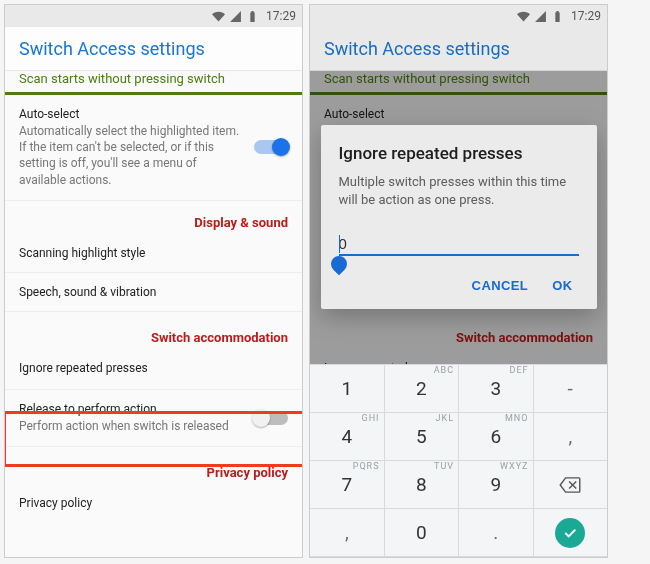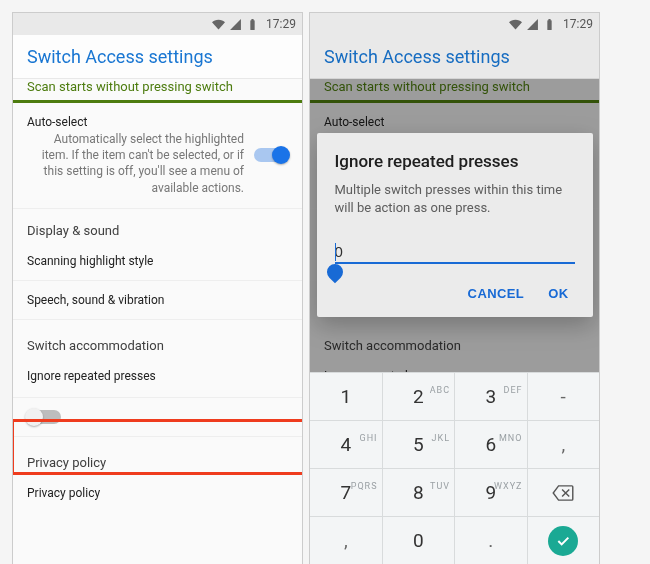--- a/index.html
+++ b/index.html
@@ -1,29 +1,29 @@
 <!DOCTYPE html>
 <html><head>
 <meta charset="utf-8">
 <style>
   * { box-sizing: border-box; margin: 0; padding: 0; }
   html, body { width: 650px; height: 564px; font-family: Roboto, Arial, sans-serif; background: #f5f5f5; }
-  .container { display: flex; gap: 6px; padding: 12px; width: 612px; height: 564px; }
+  .container { display: flex; gap: 6px; padding: 4px; width: 612px; height: 564px; }
   .phone { width: 318px; height: 554px; border: 1px solid #ccc; background: #fafafa; display: flex; flex-direction: column; overflow: hidden; position: relative; }
   .statusbar { height: 22px; background: #e9e9e9; display: flex; justify-content: flex-end; align-items: center; gap: 4px; padding: 0 6px; font-size: 12px; color: #555; }
   .statusbar svg { width: 13px; height: 13px; }
   .statusbar .time { margin-left: 3px; font-size: 12px; color: #555; }
   .titlebar { height: 44px; display: flex; align-items: center; padding-left: 14px; color: #1976d2; font-size: 18px; border-bottom: 1px solid #e8e8e8; background: #fdfdfd; }
   .scroller { flex: 1; overflow: hidden; background: #fafafa; position: relative; }
   .fade-line { color: #4d7c0f; font-size: 13px; padding: 0 14px 6px; overflow: hidden; white-space: nowrap; border-bottom: 3px solid #4d7c0f; }
   .row { padding: 12px 14px; border-bottom: 1px solid #eee; display: flex; justify-content: space-between; align-items: center; gap: 10px; }
   .row .texts { flex: 1; }
   .row-title { font-size: 12px; color: #222; }
-  .row-sub { font-size: 12px; color: #777; line-height: 1.35; margin-top: 2px; text-align: right; }
-  .section { padding: 14px 14px 4px; font-size: 13px; color: #404040; font-weight: 400; }
+  .row-sub { font-size: 12px; color: #777; line-height: 1.35; margin-top: 2px; }
+  .section { padding: 14px 14px 4px; font-size: 13px; color: #b91c1c; font-weight: 700; text-align: right; }
   .section.pad { padding-top: 18px; }
   .toggle { width: 34px; height: 14px; border-radius: 7px; position: relative; }
   .toggle .knob { width: 18px; height: 18px; border-radius: 50%; position: absolute; top: -2px; box-shadow: 0 1px 2px rgba(0,0,0,.3); }
   .toggle.on { background: #a9c7f0; }
   .toggle.on .knob { right: -2px; background: #1a73e8; }
   .toggle.off { background: #bdbdbd; }
   .toggle.off .knob { left: -2px; background: #f1f1f1; }
   .highlight-box { position: absolute; border: 3px solid #ef3c1e; pointer-events: none; }
   
   .modal-backdrop { position: absolute; inset: 0; background: rgba(0,0,0,.28); display: flex; align-items: flex-start; justify-content: center; }
@@ -35,21 +35,21 @@
   .cursor { position: absolute; left: 0; width: 1px; height: 18px; background: #1a73e8; }
   .droplet { position: absolute; left: -8px; top: 21px; width: 16px; height: 16px; background: #1a73e8; border-radius: 50% 50% 50% 0; transform: rotate(-45deg); }
   .dialog-actions { display: flex; justify-content: flex-end; gap: 24px; padding: 4px 6px 8px; }
   .dialog-actions button { border: none; background: none; color: #1a73e8; font-size: 13px; font-weight: 600; letter-spacing: .4px; cursor: pointer; }
   
   .keypad { background: #eef1f2; border-top: 1px solid #d8dbdc; }
   .keypad-row { display: flex; }
   .key { flex: 1; height: 48px; display: flex; align-items: center; justify-content: center; font-size: 19px; color: #333; border-right: 1px solid #d8dbdc; border-bottom: 1px solid #d8dbdc; background: #f3f5f6; cursor: pointer; position: relative; }
   .key:last-child { border-right: none; }
   .key.util { color: #666; }
-  .key .supers { position: absolute; font-size: 9px; color: #9aa0a4; right: 4px; top: 12px; letter-spacing: 1px; }
+  .key .supers { position: absolute; font-size: 9px; color: #9aa0a4; right: 4px; top: 0; letter-spacing: 1px; }
   .checkfab { width: 30px; height: 30px; border-radius: 50%; background: #1aa994; display: flex; align-items: center; justify-content: center; }
   .phone.dim .titlebar,
   .phone.dim .scroller { filter: brightness(.92); }
   .phone.dim .scroller { background: #ececec; }
 </style>
 </head>
 <body>
 
 <div class="container">
 
@@ -88,20 +88,24 @@
         <div class="row-title">Speech, sound &amp; vibration</div>
       </div>
 
       <div class="section pad">Switch accommodation</div>
       <div class="row" style="padding-bottom:14px;">
         <div class="texts">
           <div class="row-title">Ignore repeated presses</div>
         </div>
       </div>
       <div class="row">
+        <div class="texts">
+          <div class="row-title">Release to perform action</div>
+          <div class="row-sub">Perform action when switch is released</div>
+        </div>
         <div class="toggle off">
             <div class="knob"></div>
           </div>
       </div>
 
       <div class="section pad">Privacy policy</div>
       <div class="row" style="border-bottom:none;">
         <div class="row-title">Privacy policy</div>
       </div>
 

